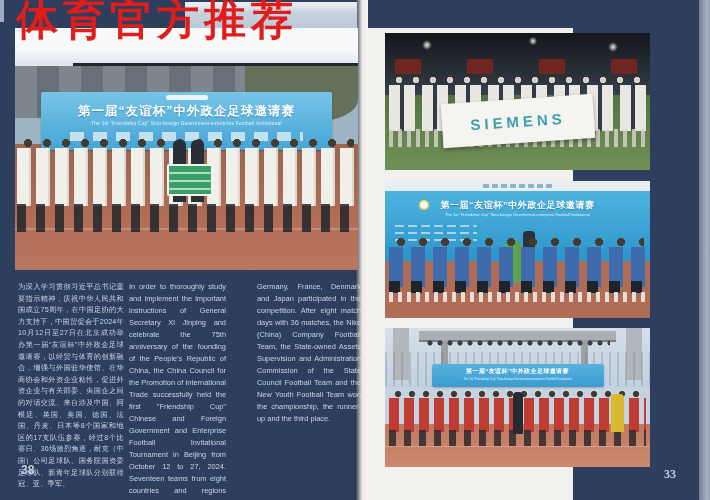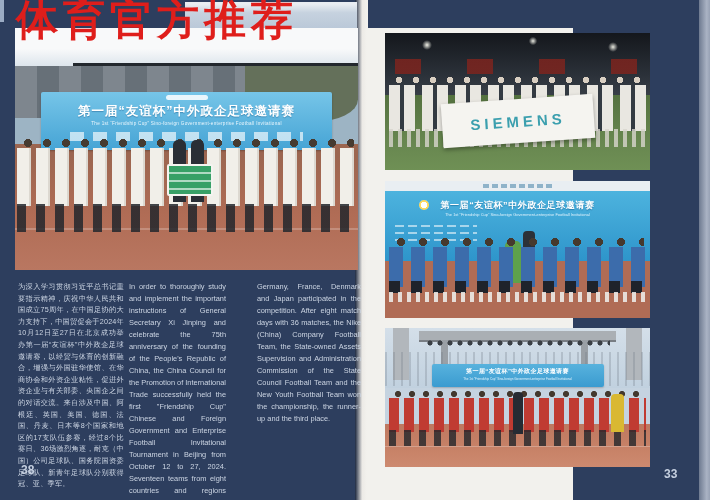--- a/index.html
+++ b/index.html
@@ -62,21 +62,21 @@
     background-image:repeating-linear-gradient(180deg,transparent 0 6px,rgba(255,255,255,.6) 6px 8px);}
 
   
   .col{color:#ccd5e3;text-align:justify;}
   .col-cn{left:18px;top:281px;width:106px;font-size:7.2px;line-height:11.6px;letter-spacing:.2px;}
   .col-en{font-size:7.4px;line-height:12px;}
   .col-en1{left:129px;top:281px;width:97px;}
   .col-en2{left:229px;top:281px;width:104px;margin-left:28px;}
   .pagenum{font-size:12px;font-weight:bold;color:#c6d0e0;}
   .pn-32{left:21px;top:463px;}
-  .pn-33{left:664px;top:467px;}
+  .pn-33{left:664px;top:467px;font-family:Liberation Serif, serif;}
 
   
   .photo-a{left:385px;top:33px;width:265px;height:137px;background:#1c2026;}
   .pa-bg{left:0;top:0;right:0;height:70px;
     background:linear-gradient(180deg,#14171c,#2b3139 60%,#3d444d);}
   .pa-glows{left:0;top:0;right:0;height:34px;
     background-image:
       radial-gradient(circle 7px at 42px 12px,rgba(255,255,244,.95),transparent 70%),
       radial-gradient(circle 6px at 148px 8px,rgba(255,255,244,.9),transparent 70%),
       radial-gradient(circle 7px at 228px 14px,rgba(255,255,244,.9),transparent 70%);}

